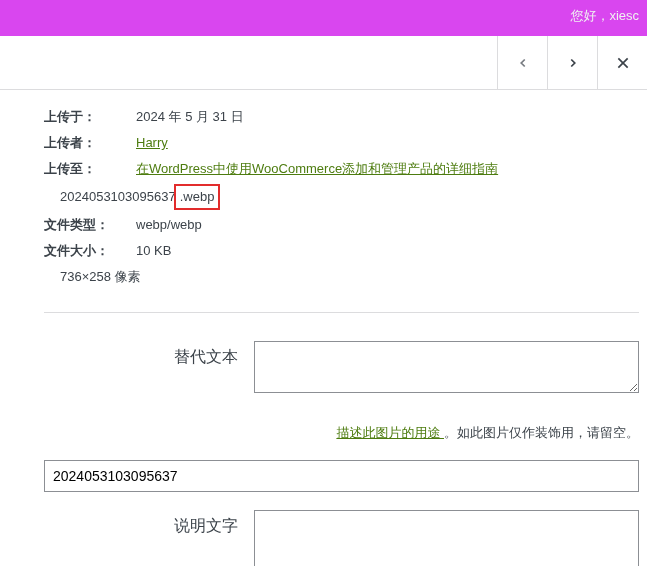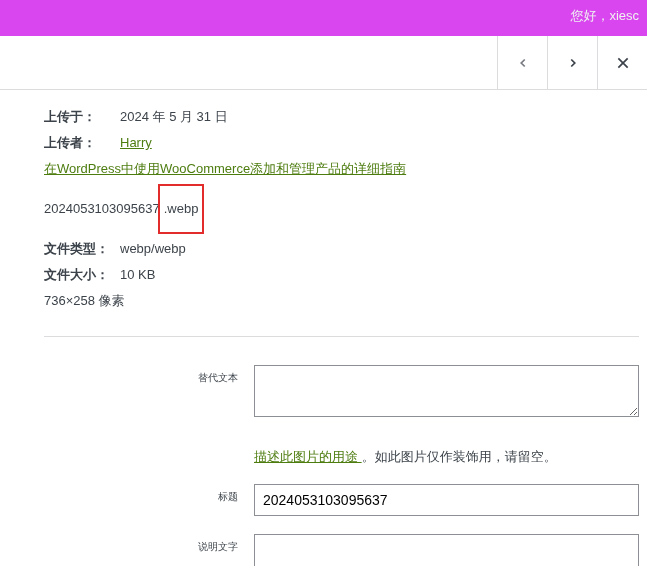--- a/index.html
+++ b/index.html
@@ -54,54 +54,55 @@
     line-height: 22px;
     font-size: 13px;
   }
   .meta-label {
     color: #3c434a;
     font-weight: 600;
     min-width: 76px;
   }
   .meta-value {
     color: #3c434a;
+    margin-left: 16px;
   }
   .link {
     color: #4d7c0f;
     text-decoration: underline;
     cursor: pointer;
   }
 
   .filename-wrap {
     display: inline-flex;
     align-items: baseline;
   }
   .filename-highlight {
     border: 2px solid #e22c2c;
-    padding: 12px 4px;
+    padding: 0 4px;
     margin-left: -2px;
   }
 
   .divider {
     border: none;
     border-top: 1px solid #dcdcde;
     margin: 24px 0 28px 0;
   }
 
   .form-row {
     display: flex;
     margin-bottom: 18px;
   }
   .form-label {
     width: 210px;
     text-align: right;
     padding-right: 16px;
     padding-top: 6px;
     color: #3c434a;
-    font-size: 10px;
+    font-size: 16px;
   }
   .form-control {
     flex: 1;
   }
   textarea.field, input.field {
     width: 100%;
     border: 1px solid #8c8f94;
     border-radius: 0;
     padding: 4px 8px;
     font-size: 14px;
@@ -113,20 +114,21 @@
     resize: both;
   }
   input.field {
     height: 32px;
   }
 
   .help-text {
     margin-top: 10px;
     font-size: 13px;
     color: #3c434a;
+    text-align: right;
   }
   .help-text .link { text-decoration: underline; }
   .help-row {
     display: flex;
     margin-bottom: 18px;
   }
 </style>
 </head>
 <body>
 
@@ -159,20 +161,21 @@
     <span class="meta-label">上传于：</span>
     <span class="meta-value">2024 年 5 月 31 日</span>
   </div>
 
   <div class="meta-row">
     <span class="meta-label">上传者：</span>
     <span class="meta-value link">Harry</span>
   </div>
 
   <div class="meta-row">
+    <span class="meta-label">上传至：</span>
     <span class="meta-value link">在WordPress中使用WooCommerce添加和管理产品的详细指南</span>
   </div>
 
   <div class="meta-row">
     <span class="meta-value filename-wrap">
       <span>2024053103095637</span>
         <span class="filename-highlight">.webp</span>
     </span>
   </div>
 
@@ -200,21 +203,20 @@
   </div>
 
   <div class="help-row">
     <div class="form-label"></div>
     <div class="form-control help-text">
       <span class="link">描述此图片的用途 </span><span>。如此图片仅作装饰用，请留空。</span>
     </div>
   </div>
 
   <div class="form-row">
-    <div class="form-label">标题</div>
     <div class="form-control">
       <input type="text" class="field" value="2024053103095637" style="">
     </div>
   </div>
 
   <div class="form-row">
     <div class="form-label">说明文字</div>
     <div class="form-control">
       <textarea class="field" style="height: 70px;"></textarea>
     </div>

